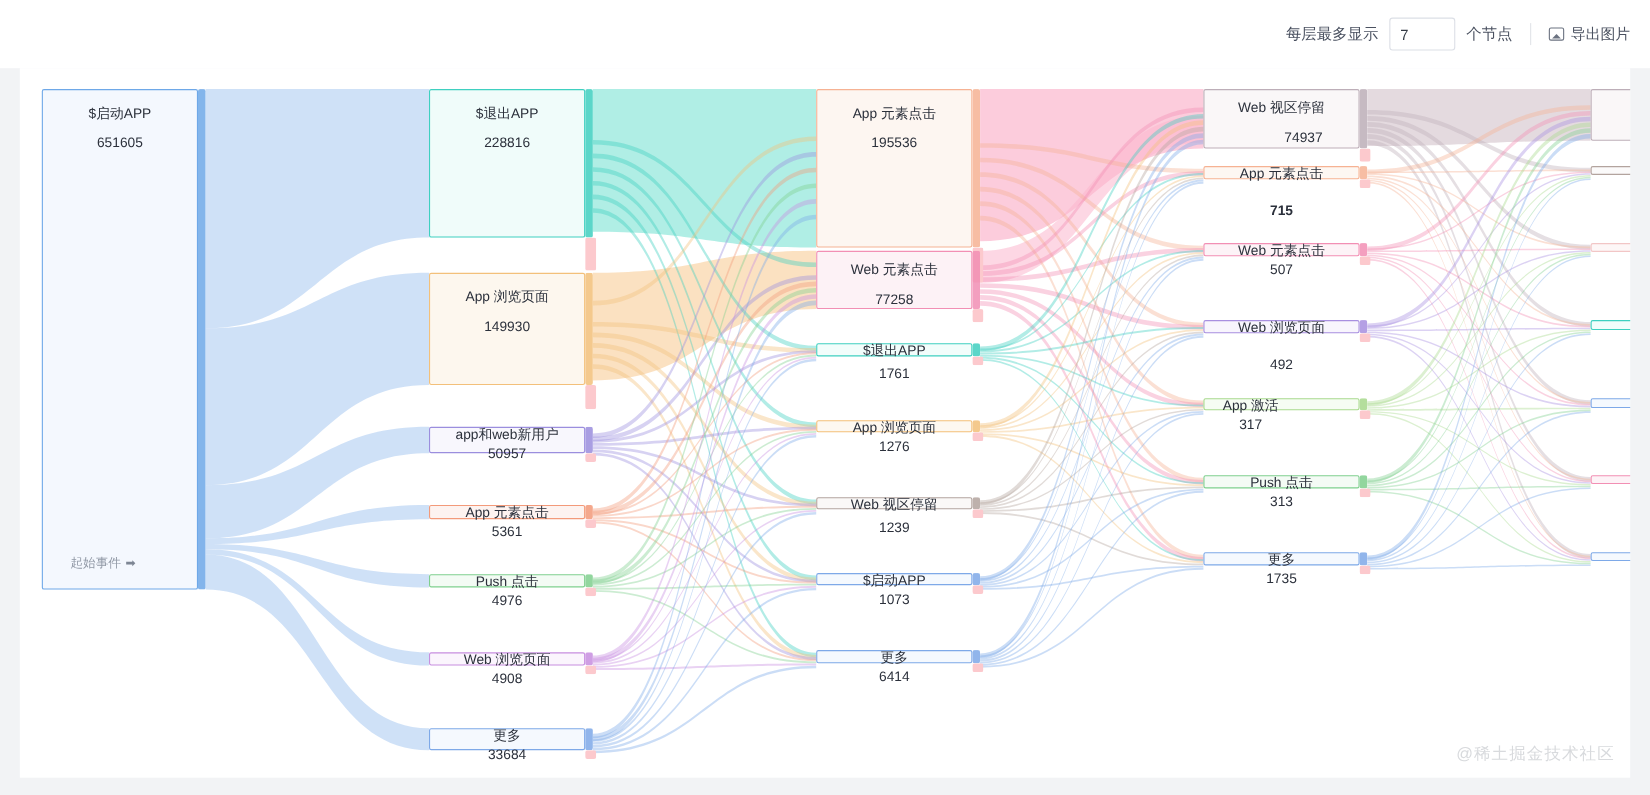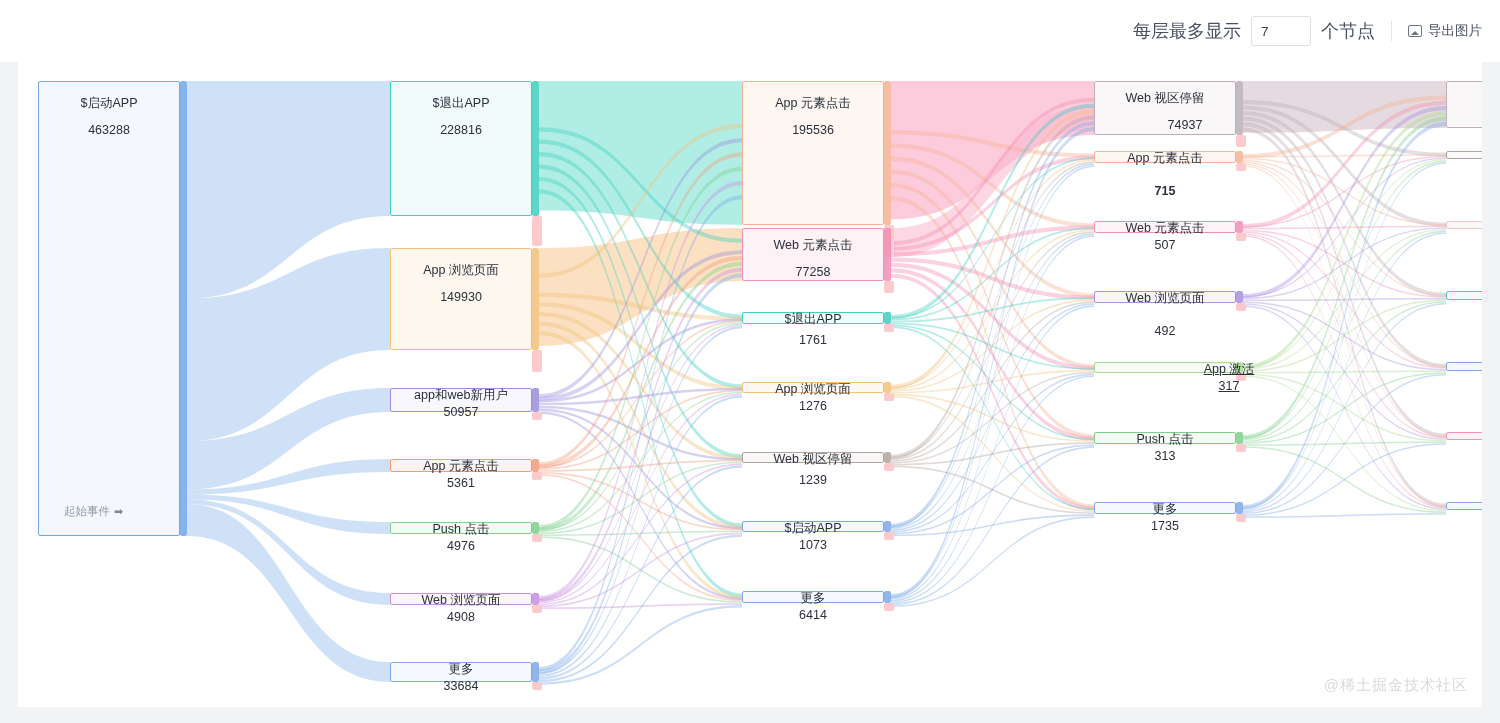--- a/index.html
+++ b/index.html
@@ -34,21 +34,21 @@
   }
   .cal-icon{width:13px;height:13px;position:relative;display:inline-block;}
   .cal-icon::before{
     content:"";position:absolute;left:0;top:1.5px;width:11px;height:10px;
     border:1px solid #9aa1ad;border-radius:1.5px;
   }
   .cal-icon::after{
     content:"";position:absolute;left:0;top:1.5px;width:13px;height:3px;
     border-top:1px solid #9aa1ad;
   }
-  .tb-label{font-size:18px;color:#4a5160;white-space:nowrap;}
+  .tb-label{font-size:14px;color:#4a5160;white-space:nowrap;}
   .num-input{
     width:60px;height:30px;box-sizing:border-box;
     border:1px solid #dcdfe6;border-radius:3px;background:#fff;
     font-size:13.5px;color:#333a45;font-family:inherit;
     padding:0 9px;outline:none;
   }
   .tb-sep{width:1px;height:20px;background:#e2e4e8;margin:0 6px;}
   .export-btn{
     display:flex;align-items:center;gap:6px;
     font-size:13.5px;color:#4a5160;cursor:pointer;white-space:nowrap;
@@ -425,21 +425,21 @@
           <path d="M1225,454.3142857142857 C1326.5,454.3142857142857 1326.5,451.20000000000005 1428,451.20000000000005
              L1428,452.6285714285715 C1326.5,452.6285714285715 1326.5,455.74285714285713 1225,455.74285714285713 Z" fill="#7ea9e8" fill-opacity="0.4"></path>
         </g>
     </svg>
 
     <div id="nodes-layer">
         <div class="nodebox" style="left: 20px; top: 19px; width: 142px; height: 455px; background: rgb(244, 248, 254); border-color: rgb(110, 168, 232);"></div>
         <div class="nodebox" style="left: 162px; top: 19px; width: 7px; height: 455px; background: rgb(110, 168, 232); opacity: 0.85; border-color: transparent;"></div>
         <div class="nodelabel" style="left: 20px; width: 142px; top: 33px;">
           <span class="v">$启动APP</span>
-          <span class="v" style="margin-top: 10px;">463288</span>
+          <span class="v" style="margin-top: 10px;">651605</span>
         </div>
         <div class="nodebox" style="left: 372px; top: 19px; width: 142px; height: 135px; background: rgb(240, 252, 250); border-color: rgb(63, 208, 192);"></div>
         <div class="nodebox" style="left: 514px; top: 19px; width: 7px; height: 135px; background: rgb(63, 208, 192); opacity: 0.85; border-color: transparent;"></div>
         <div class="nodebox" style="left: 514px; top: 154px; width: 10px; height: 29.7px; background: rgb(252, 201, 205); border-color: transparent;"></div>
         <div class="nodelabel" style="left: 372px; width: 142px; top: 33px;">
           <span class="v">$退出APP</span>
           <span class="v" style="margin-top: 10px;">228816</span>
         </div>
         <div class="nodebox" style="left: 372px; top: 186px; width: 142px; height: 102px; background: rgb(253, 247, 238); border-color: rgb(243, 192, 122);"></div>
         <div class="nodebox" style="left: 514px; top: 186px; width: 7px; height: 102px; background: rgb(243, 192, 122); opacity: 0.85; border-color: transparent;"></div>
@@ -556,21 +556,21 @@
         <div class="nodebox" style="left: 1076px; top: 229px; width: 142px; height: 12px; background: rgb(248, 245, 253); border-color: rgb(168, 143, 224);"></div>
         <div class="nodebox" style="left: 1218px; top: 229px; width: 7px; height: 12px; background: rgb(168, 143, 224); opacity: 0.85; border-color: transparent;"></div>
         <div class="nodebox" style="left: 1218px; top: 241px; width: 10px; height: 8px; background: rgb(252, 201, 205); border-color: transparent;"></div>
         <div class="nodelabel" style="left: 1076px; width: 142px; top: 228px;">
           <span class="v">Web 浏览页面</span>
           <span class="v" style="margin-top: 16px;">492</span>
         </div>
         <div class="nodebox" style="left: 1076px; top: 300px; width: 142px; height: 11px; background: rgb(246, 252, 243); border-color: rgb(168, 217, 141);"></div>
         <div class="nodebox" style="left: 1218px; top: 300px; width: 7px; height: 11px; background: rgb(168, 217, 141); opacity: 0.85; border-color: transparent;"></div>
         <div class="nodebox" style="left: 1218px; top: 311px; width: 10px; height: 8px; background: rgb(252, 201, 205); border-color: transparent;"></div>
-        <div class="nodelabel" style="left: 1140px; width: 142px; top: 299px; text-decoration: underline;">
+        <div class="nodelabel" style="left: 1048px; width: 142px; top: 299px;">
           <span class="v">App 激活</span>
           <span class="v" style="margin-top: 0px;">317</span>
         </div>
         <div class="nodebox" style="left: 1076px; top: 370px; width: 142px; height: 12px; background: rgb(244, 251, 245); border-color: rgb(127, 207, 142);"></div>
         <div class="nodebox" style="left: 1218px; top: 370px; width: 7px; height: 12px; background: rgb(127, 207, 142); opacity: 0.85; border-color: transparent;"></div>
         <div class="nodebox" style="left: 1218px; top: 382px; width: 10px; height: 8px; background: rgb(252, 201, 205); border-color: transparent;"></div>
         <div class="nodelabel" style="left: 1076px; width: 142px; top: 369px;">
           <span class="v">Push 点击</span>
           <span class="v" style="margin-top: 0px;">313</span>
         </div>

